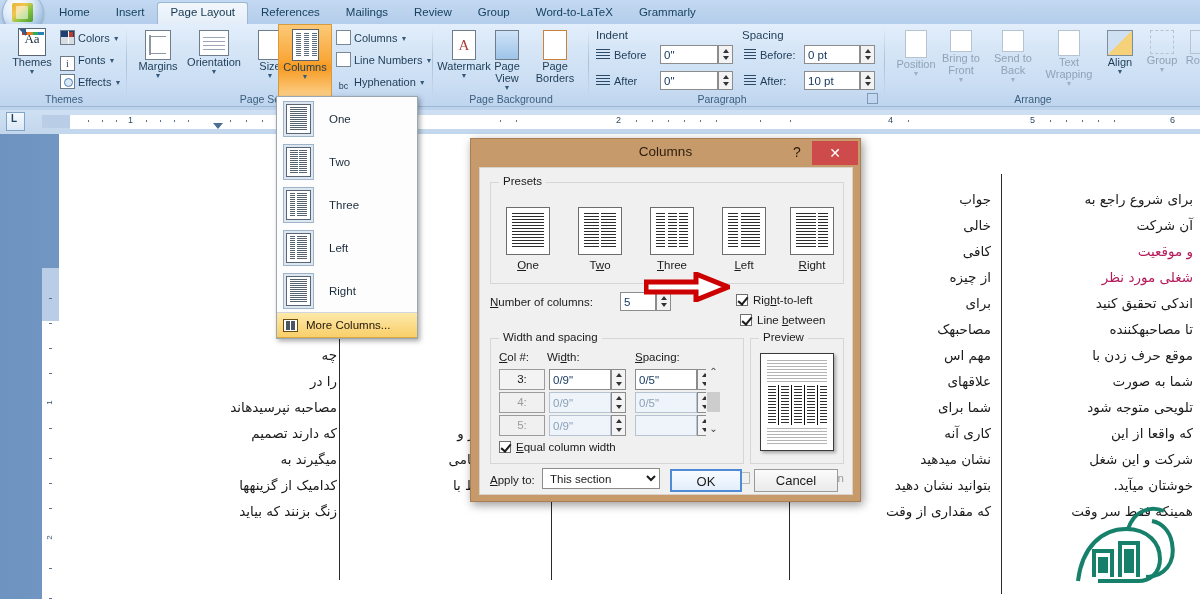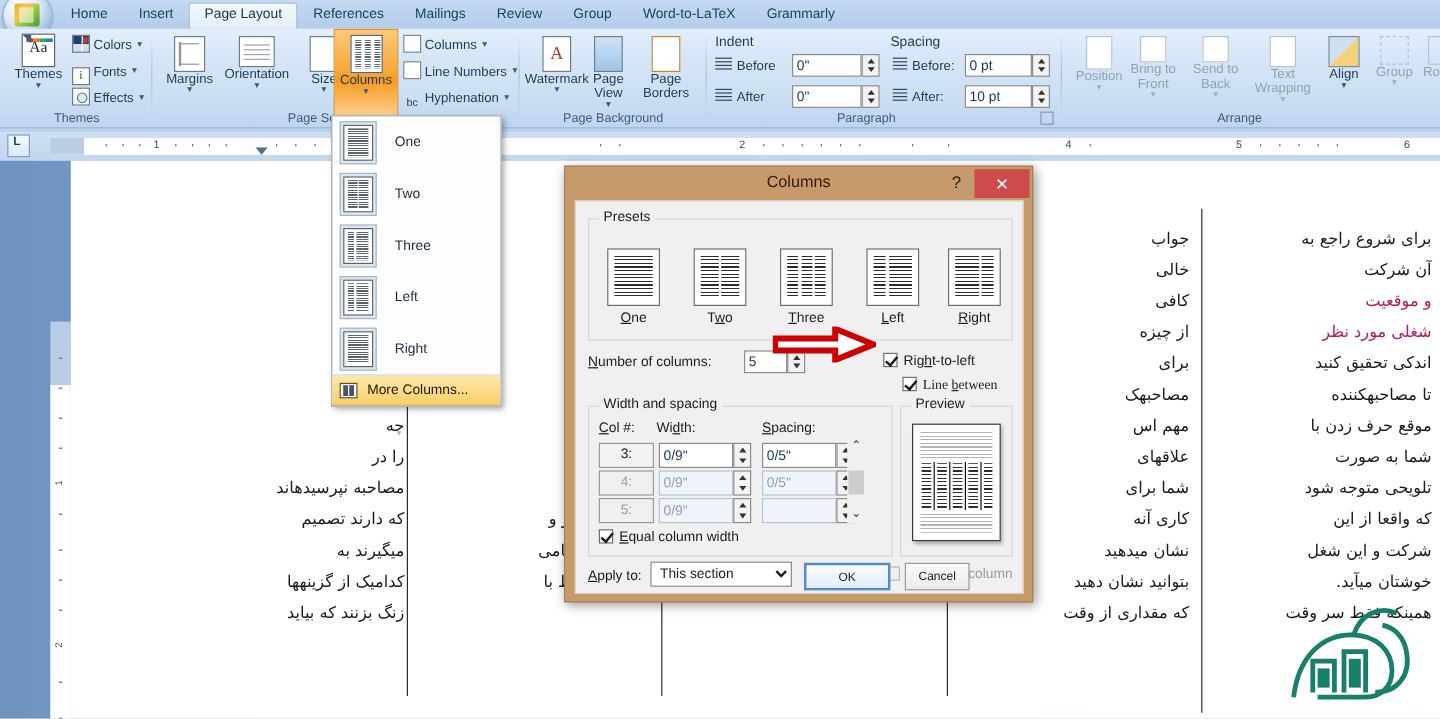--- a/index.html
+++ b/index.html
@@ -182,21 +182,21 @@
   #previewbox{position:absolute;background:#fff;border:1px solid #3a3a3a;box-shadow:2px 2px 3px rgba(0,0,0,.3);}
   #previewbox .band{position:absolute;left:6px;right:6px;
     background:repeating-linear-gradient(to bottom,#b4b4b4 0,#b4b4b4 1px,#fff 1px,#fff 3px);}
   #previewbox .pcol{position:absolute;background:repeating-linear-gradient(to bottom,#2f2f2f 0,#2f2f2f 1px,#fff 1px,#fff 3px);}
   #previewbox .pdiv{position:absolute;width:1px;background:#111;}
 
   select.ddl{position:absolute;font-family:"Liberation Sans",sans-serif;font-size:11.5px;
     color:#1b1b1b;background:#fff;border:1px solid #8c8c8c;box-sizing:border-box;padding-left:3px;}
 
   .dbtn{position:absolute;background:linear-gradient(to bottom,#fbfbfb,#eaeaea);
-    border:1px solid #9a9a9a;box-sizing:border-box;font-size:10px;color:#1b1b1b;
+    border:1px solid #9a9a9a;box-sizing:border-box;font-size:13px;color:#1b1b1b;
     text-align:center;}
   .dbtn.default{border:2px solid #4e8bd4;background:linear-gradient(to bottom,#f7fbff,#e3eefb);}
 
   
   #redarrow{position:absolute;left:644px;top:272px;width:86px;height:30px;}
 </style>
 </head>
 <body>
 
 <div id="ribbon-area">
@@ -651,21 +651,21 @@
     <div class="caplabel" style="left:10px;top:128px;"><u>N</u>umber of columns:</div>
     <input class="txtbox" style="left: 140px; top: 124px; width: 36px; height: 19px; color: rgb(18, 53, 92); background: rgb(255, 255, 255);" value="5">
     <div class="spin" style="left:176px;top:124px;height:19px;">
         <div class="up"></div>
         <div class="dn"></div>
       </div>
 
     <div class="chk" style="left:256px;top:126px;">
       <span class="box checked"></span><span>Rig<u>h</u>t-to-left</span>
     </div>
-    <div class="chk" style="left:272px;top:146px;font-family:Liberation Serif, serif;">
+    <div class="chk" style="left:260px;top:146px;">
       <span class="box checked"></span><span>Line <u>b</u>etween</span>
     </div>
 
     <div class="grp" style="left:10px;top:170px;width:252px;height:124px;">
       <div class="cap">Width and spacing</div>
 
       <div class="caplabel" style="left:8px;top:12px;"><u>C</u>ol #:</div>
       <div class="caplabel" style="left:56px;top:12px;">Wi<u>d</u>th:</div>
       <div class="caplabel" style="left:144px;top:12px;"><u>S</u>pacing:</div>
 
@@ -740,18 +740,18 @@
       <option>Whole document</option>
     </select>
 
     <div class="chk dis" style="left:258px;top:304px;">
       <span class="box"></span><span>Start new column</span>
     </div>
 
   </div>
 
   <div class="dbtn default" style="left:199px;top:330px;width:72px;height:23px;line-height:21px;">OK</div>
-  <div class="dbtn" style="left:283px;top:330px;width:54px;height:23px;line-height:21px;">Cancel</div>
+  <div class="dbtn" style="left:283px;top:330px;width:84px;height:23px;line-height:21px;">Cancel</div>
 </div>
 
 <svg id="redarrow" viewBox="0 0 86 30">
   <polygon points="2,10 52,10 52,2 84,15 52,28 52,20 2,20" fill="#ffffff" stroke="#cc0000" stroke-width="5" stroke-linejoin="miter"></polygon>
 </svg>
 
 </body></html>

